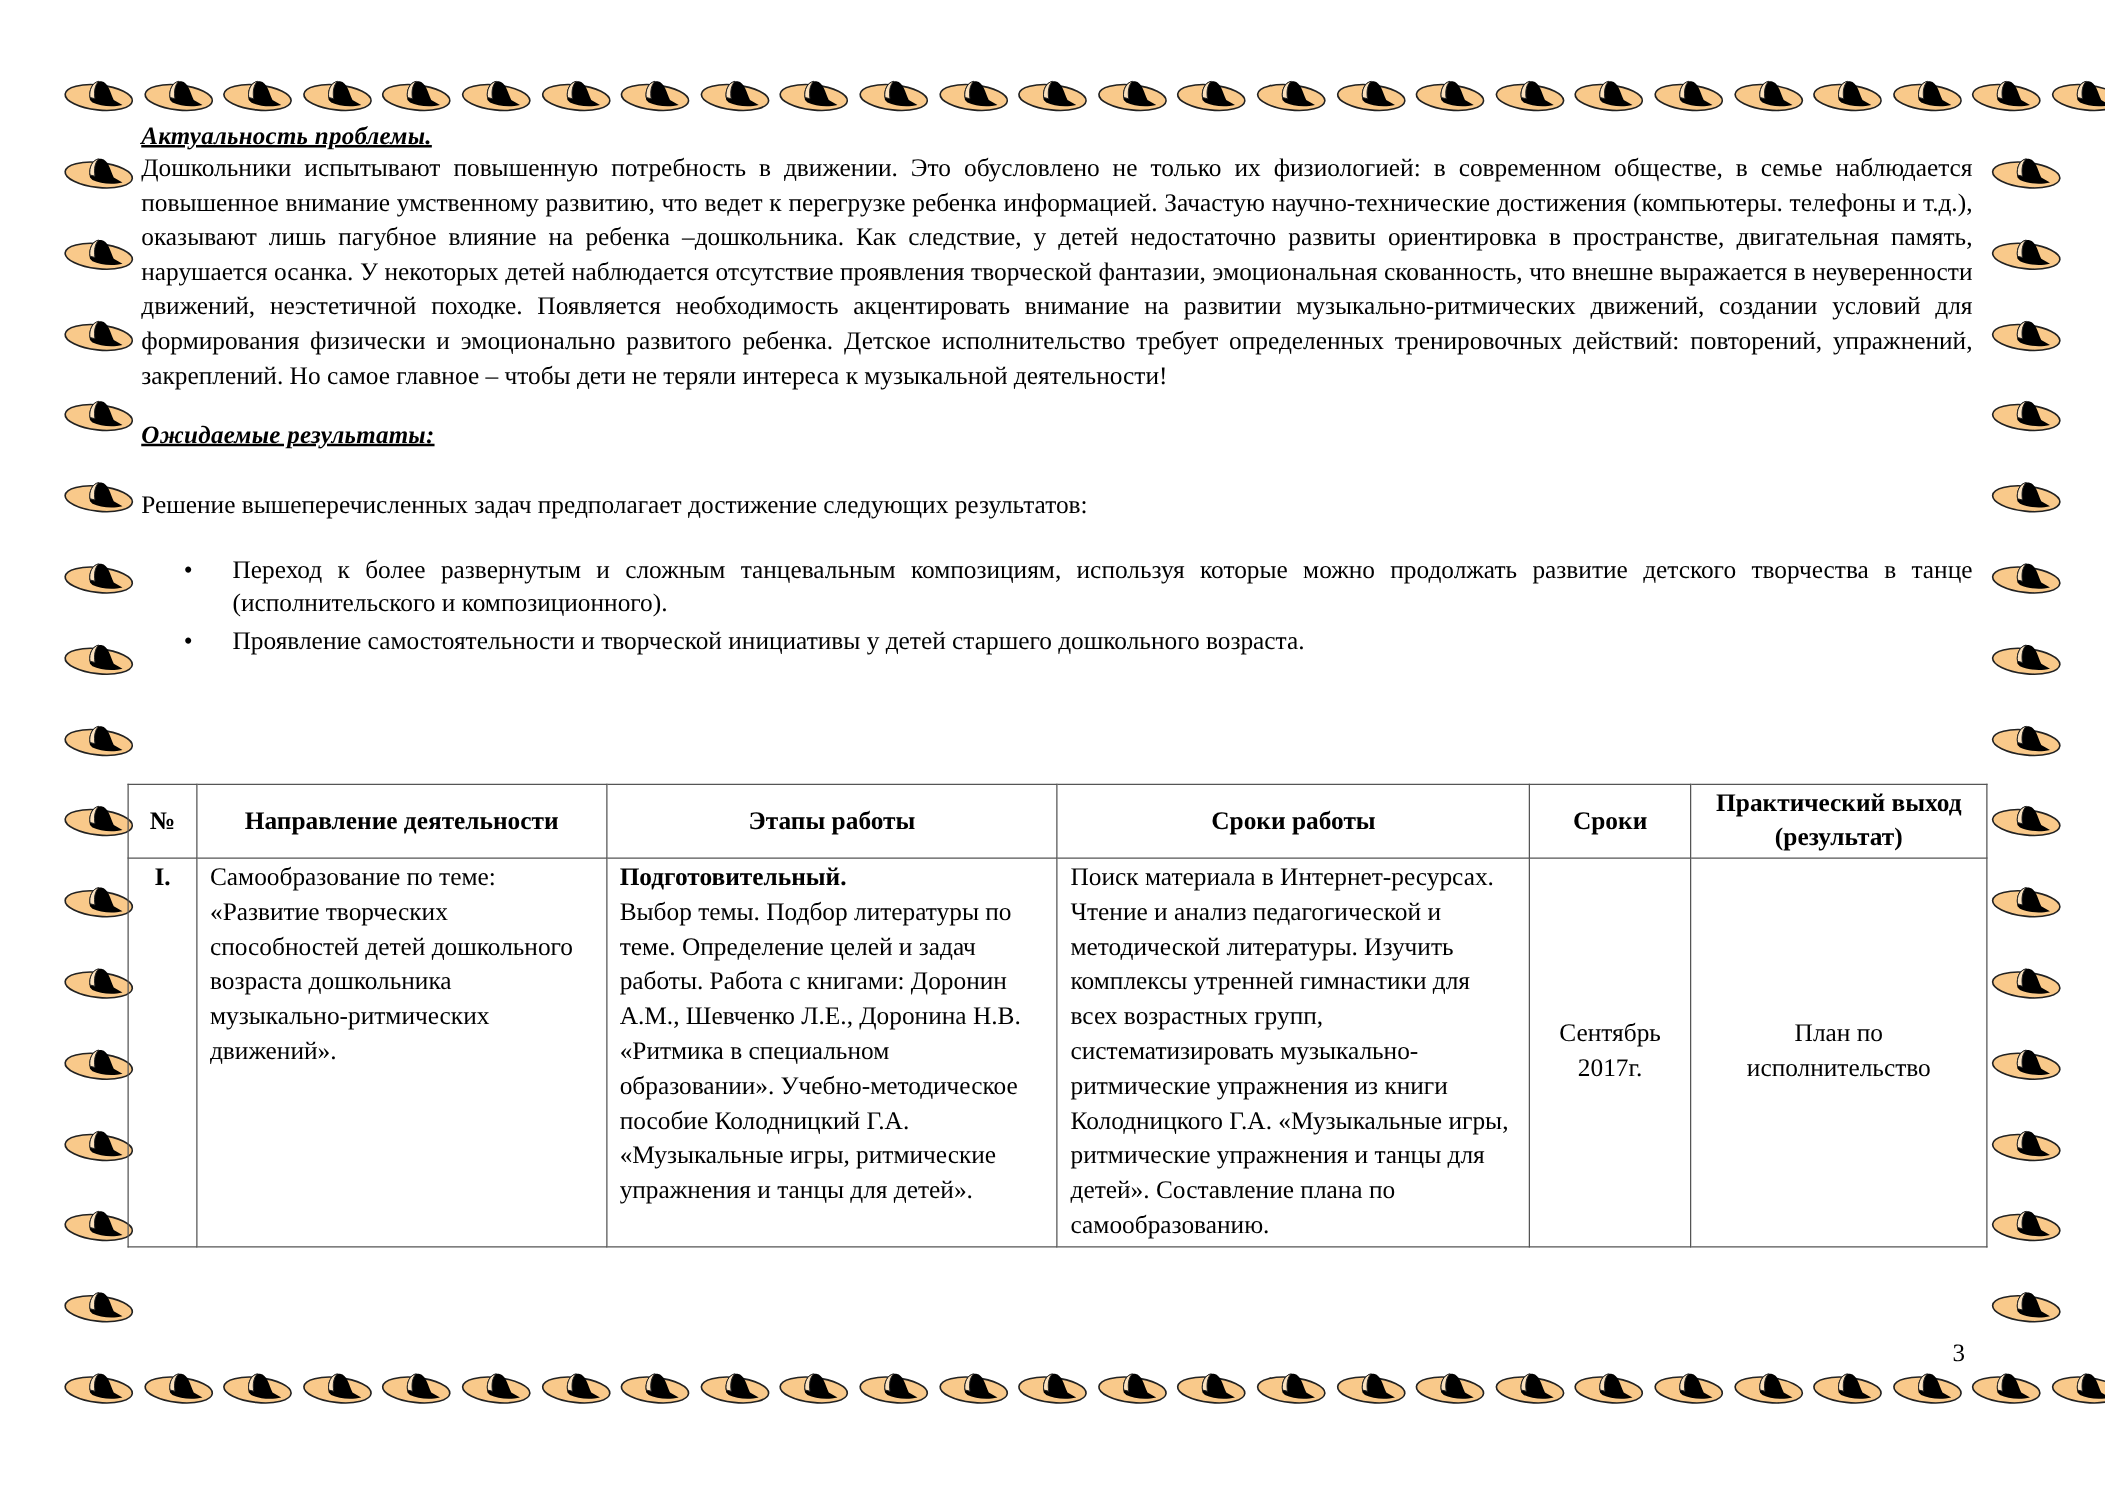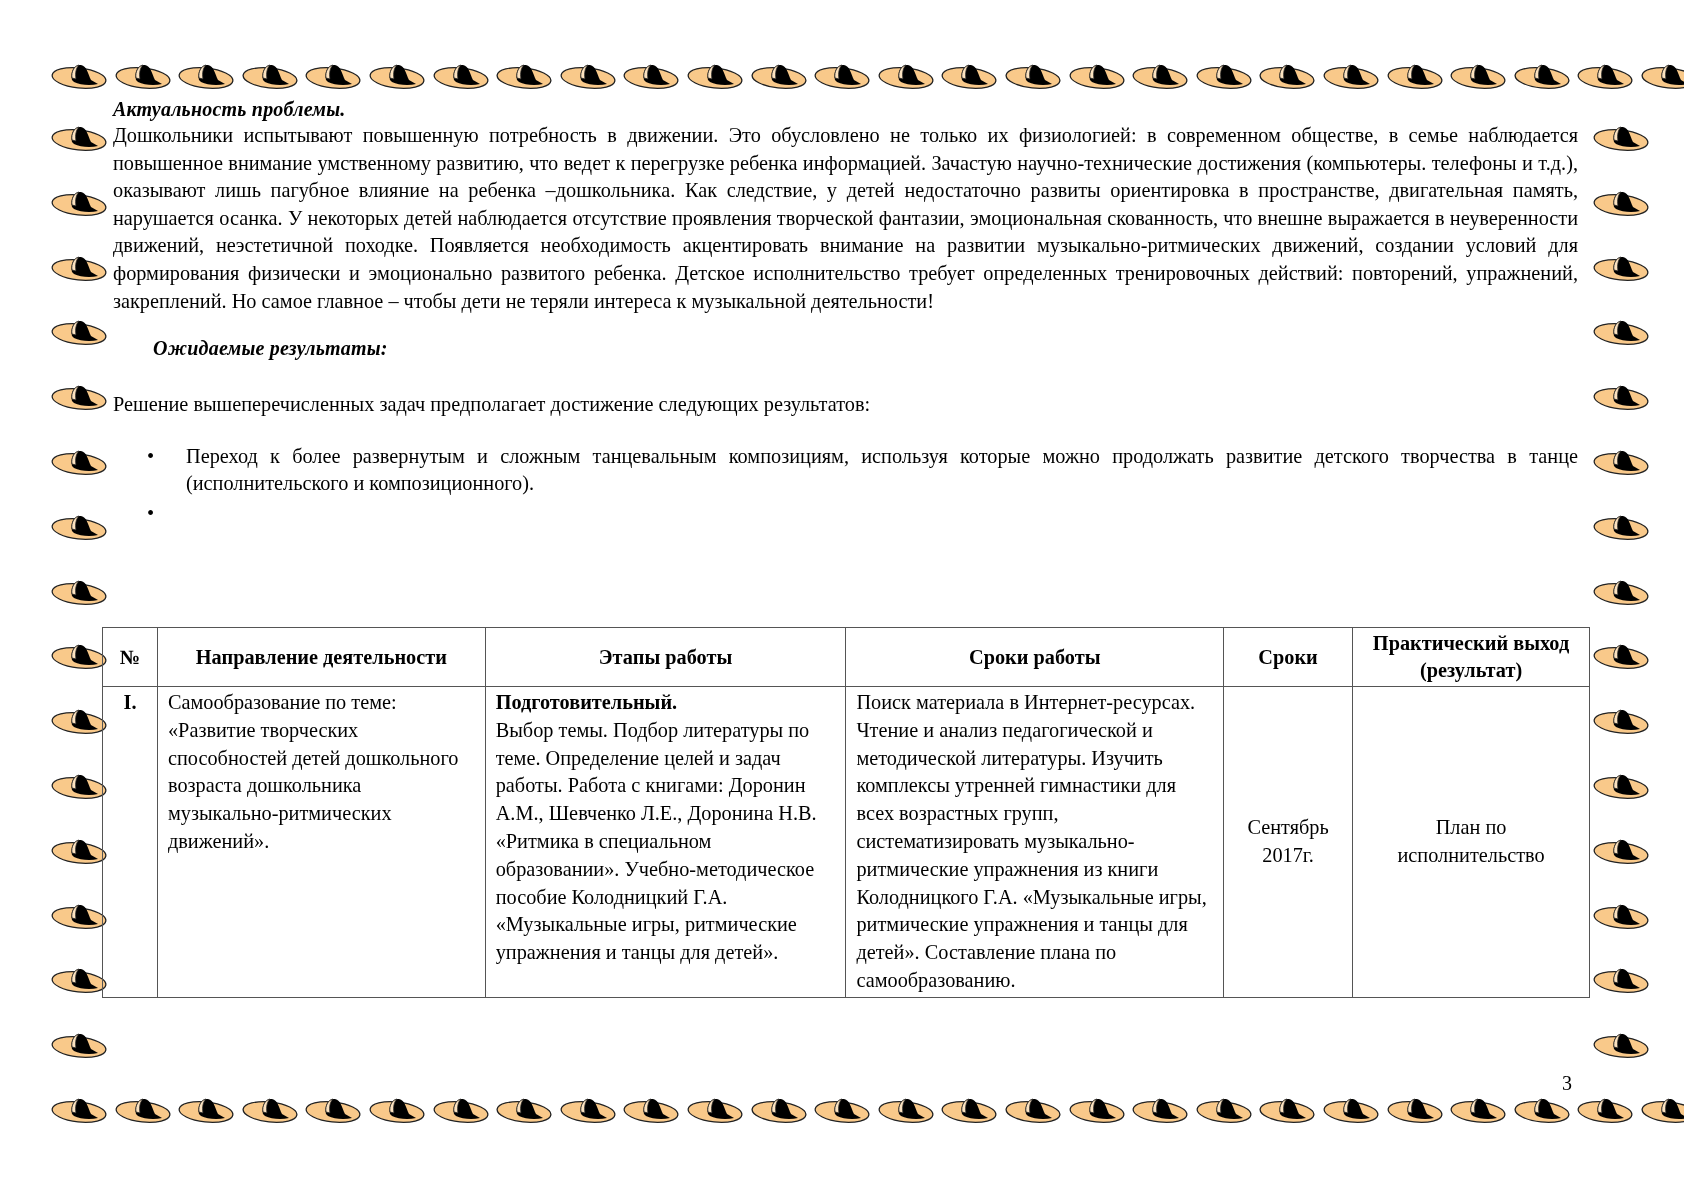--- a/index.html
+++ b/index.html
@@ -6,28 +6,28 @@
   body {
     width: 1684px; height: 1190px; background: #ffffff; position: relative; overflow: hidden;
     font-family: "Liberation Serif", "DejaVu Serif", serif; color: #000;
   }
   .hat { position: absolute; width: 58px; height: 30px; }
   .hat svg { width: 58px; height: 30px; display: block; }
   .content {
     position: absolute; left: 113px; top: 96px; width: 1465px;
   }
   .heading {
-    font-weight: bold; font-style: italic; 
+    font-weight: bold; font-style: italic; text-decoration: underline;
     font-size: 20px; margin: 0; line-height: 26px; letter-spacing: 0.2px;
   }
   .para {
     font-size: 20.3px; line-height: 27.6px; text-align: justify; margin: 0;
   }
   .p1 { }
-  .h2 { margin-top: 20px; margin-left: 40px; }
+  .h2 { margin-top: 20px; }
   .p2 { margin-top: 30px; }
   ul.results { margin: 24px 0 0 0; padding-left: 73px; list-style: none; }
   ul.results li {
     position: relative; font-size: 20.3px; line-height: 27.6px; text-align: justify; margin: 0;
   }
   ul.results li .bullet { position: absolute; left: -39px; top: 0; }
   ul.results li + li { margin-top: 2px; }
   table.plan {
     position: absolute; left: 102px; top: 627px; width: 1488px;
     border-collapse: collapse; font-size: 20.3px; line-height: 27.8px;
@@ -474,20 +474,21 @@
   <p class="heading h2">Ожидаемые результаты:</p>
   <p class="para p2">Решение вышеперечисленных задач предполагает достижение следующих результатов:</p>
 
   <ul class="results">
     <li>
       <span class="bullet">•</span>
       <span>Переход к более развернутым и сложным танцевальным композициям, используя которые можно продолжать развитие детского творчества в танце (исполнительского и композиционного).</span>
     </li>
     <li>
       <span class="bullet">•</span>
+      <span>Проявление самостоятельности и творческой инициативы у детей старшего дошкольного возраста.</span>
     </li>
   </ul>
 </div>
 
 <table class="plan">
   <colgroup>
     <col style="width:55px">
     <col style="width:328px">
     <col style="width:361px">
     <col style="width:378px">

